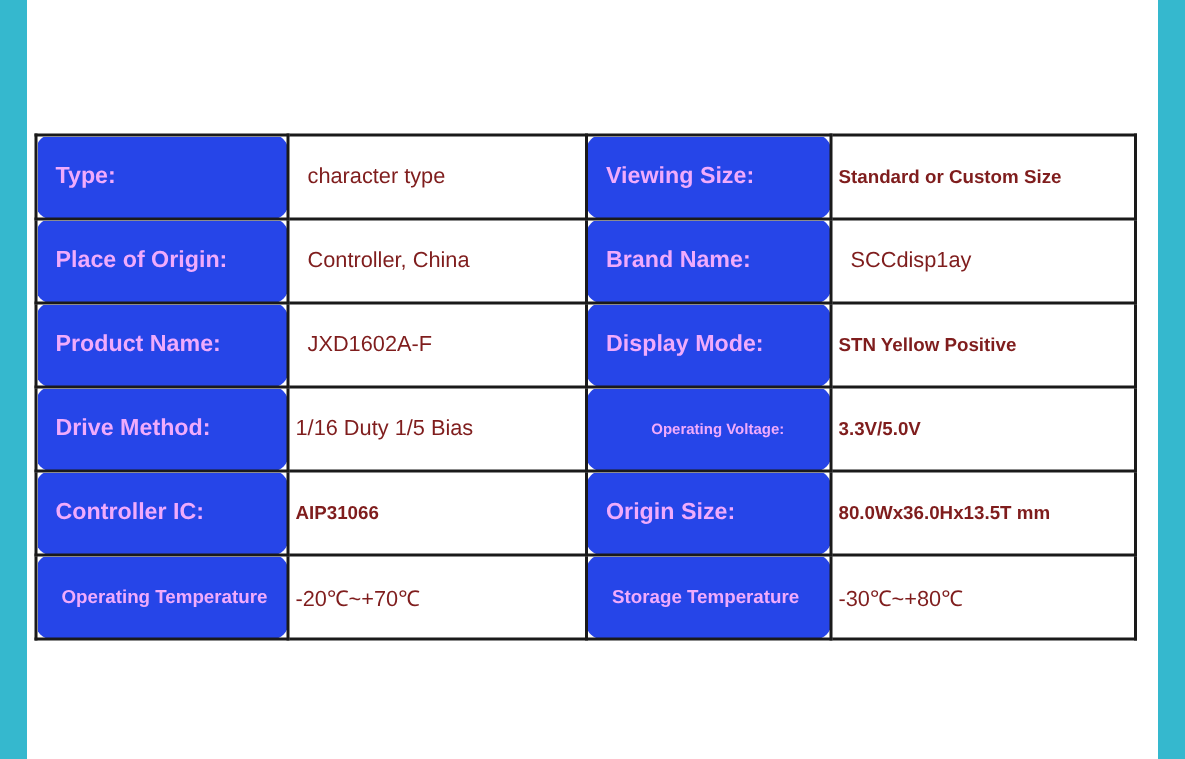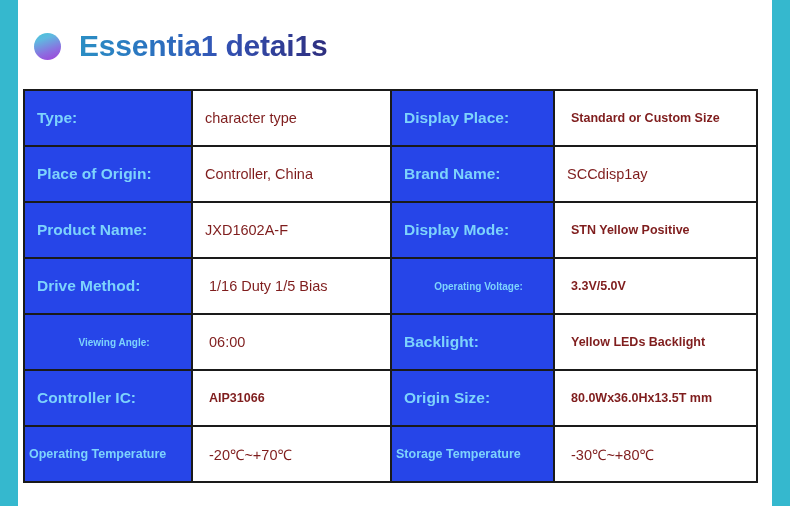--- a/index.html
+++ b/index.html
@@ -68,66 +68,63 @@
   }
   .spec-table td {
     border: 2px solid #1a1a1a;
     height: 54px;
     padding: 0 0 0 12px;
     vertical-align: middle;
     overflow: hidden;
   }
   .lbl {
     background: #2645e8;
-    color: #7dd3fc;
+    color: #f0abfc;
     font-weight: bold;
     font-size: 15.5px;
     white-space: nowrap;
+    border-radius: 10px;
   }
   .lbl.sm  { font-size: 10px; text-align: center; }
-  .lbl.xs  { font-size: 12.5px; padding-left: 4px; }
+  .lbl.xs  { font-size: 12.5px; padding-left: 16px; }
   .val {
     background: #ffffff;
     color: #7f1d1d;
     font-size: 14.5px;
     white-space: nowrap;
   }
   .val.sm   { font-size: 12.5px; font-weight: bold; }
-  .val.ind  { padding-left: 16px; }
+  .val.ind  { padding-left: 4px; }
 
   .col-a { width: 168px; }
   .col-b { width: 199px; }
   .col-c { width: 163px; }
   .col-d { width: 203px; }
 </style>
 </head>
 <body>
 
 <div class="page">
 
   <div class="edge-bar left"></div>
   <div class="edge-bar right"></div>
 
-  <div class="header">
-    <span class="bullet-dot"></span>
-    <span class="page-title">Essentia1 detai1s</span>
-  </div>
 
   <table class="spec-table">
     <colgroup>
       <col class="col-a">
         <col class="col-b">
         <col class="col-c">
         <col class="col-d">
     </colgroup>
     <tbody>
       <tr>
         <td class="lbl">Type:</td>
         <td class="val">character type</td>
-        <td class="lbl">Display Place:</td>
+        <td class="lbl">Viewing Size:</td>
         <td class="val sm ind">Standard or Custom Size</td>
       </tr>
       <tr>
         <td class="lbl">Place of Origin:</td>
         <td class="val">Controller, China</td>
         <td class="lbl">Brand Name:</td>
         <td class="val">SCCdisp1ay</td>
       </tr>
       <tr>
         <td class="lbl">Product Name:</td>
@@ -135,26 +132,20 @@
         <td class="lbl">Display Mode:</td>
         <td class="val sm ind">STN Yellow Positive</td>
       </tr>
       <tr>
         <td class="lbl">Drive Method:</td>
         <td class="val ind">1/16 Duty 1/5 Bias</td>
         <td class="lbl sm">Operating Voltage:</td>
         <td class="val sm ind">3.3V/5.0V</td>
       </tr>
       <tr>
-        <td class="lbl sm">Viewing Angle:</td>
-        <td class="val ind">06:00</td>
-        <td class="lbl">Backlight:</td>
-        <td class="val sm ind">Yellow LEDs Backlight</td>
-      </tr>
-      <tr>
         <td class="lbl">Controller IC:</td>
         <td class="val sm ind">AIP31066</td>
         <td class="lbl">Origin Size:</td>
         <td class="val sm ind">80.0Wx36.0Hx13.5T mm</td>
       </tr>
       <tr>
         <td class="lbl xs">Operating Temperature</td>
         <td class="val ind">-20℃~+70℃</td>
         <td class="lbl xs">Storage Temperature</td>
         <td class="val ind">-30℃~+80℃</td>

